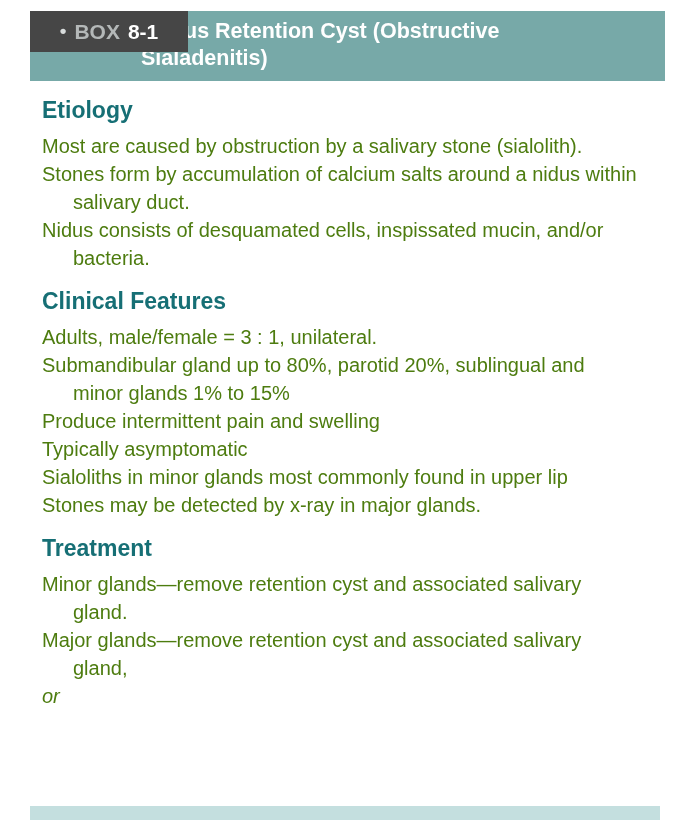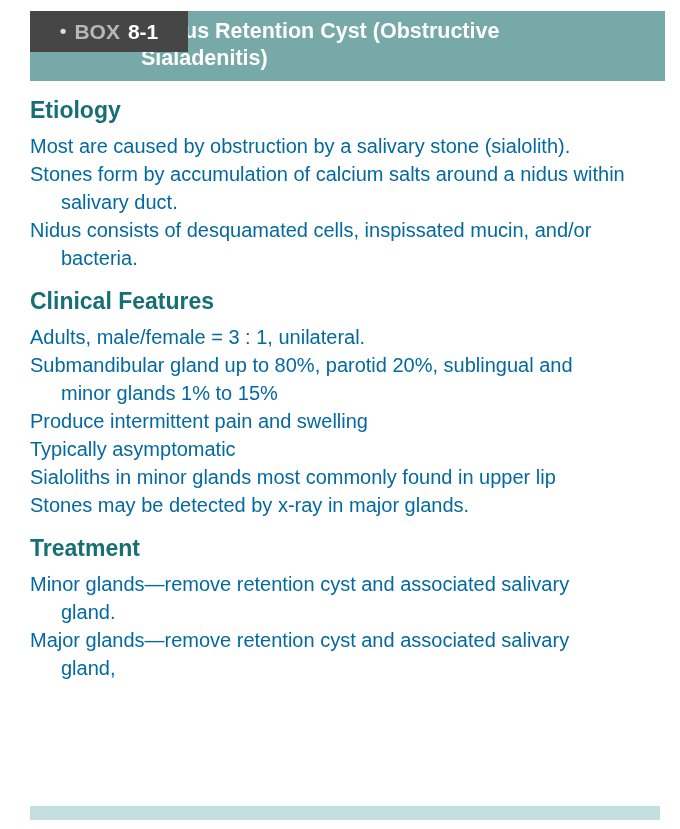--- a/index.html
+++ b/index.html
@@ -47,32 +47,32 @@
     margin-left: 111px;
     max-width: 395px;
     padding: 7px 0 9px 0;
     color: #ffffff;
     font-weight: bold;
     font-size: 21.5px;
     line-height: 27px;
   }
 
   
-  .section { margin-top: 16px; }
+  .section { margin-top: 16px; margin-left: 12px; }
   .section-heading {
     color: #166f75;
     font-size: 23px;
     font-weight: bold;
     line-height: 27px;
     margin-bottom: 8px;
   }
   .entry {
     font-size: 20px;
     line-height: 28px;
-    color: #0369a1;
+    color: #4d7c0f;
     max-width: 596px;
     padding-left: 31px;
     text-indent: -31px;
   }
   .entry.italic { font-style: italic; }
 
   
   .bottom-bar {
     position: absolute;
     left: 30px; top: 806px;
@@ -108,17 +108,18 @@
     <p class="entry">Produce intermittent pain and swelling</p>
     <p class="entry">Typically asymptomatic</p>
     <p class="entry">Sialoliths in minor glands most commonly found in upper lip</p>
     <p class="entry">Stones may be detected by x-ray in major glands.</p>
   </div>
 
   <div class="section">
     <div class="section-heading">Treatment</div>
     <p class="entry">Minor glands—remove retention cyst and associated salivary gland.</p>
     <p class="entry">Major glands—remove retention cyst and associated salivary gland,</p>
+    <p class="entry italic">or</p>
   </div>
 
   <div class="bottom-bar"></div>
 
 </div>
 
 </body></html>

